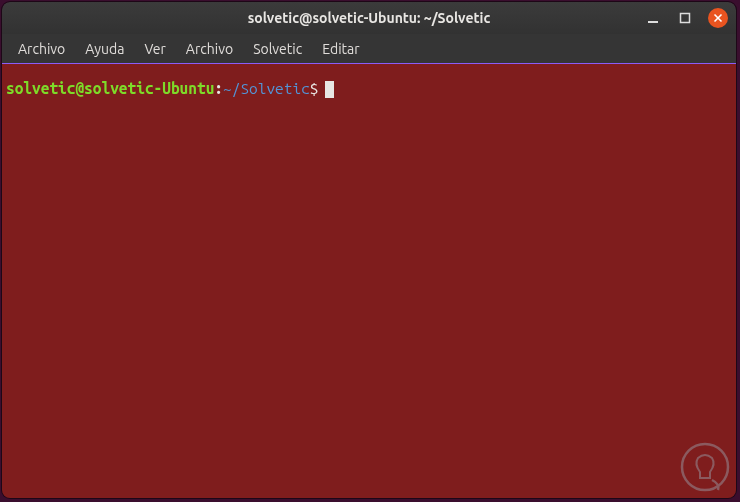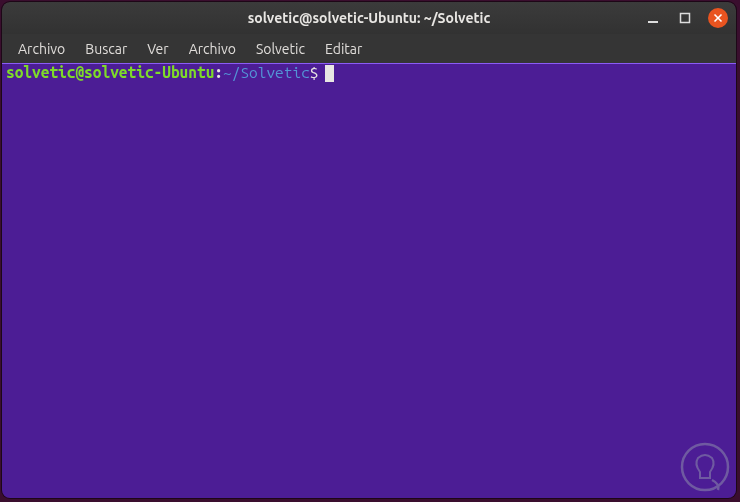--- a/index.html
+++ b/index.html
@@ -80,22 +80,22 @@
     }
     .menu-item {
       color: #e0ddda;
       font-size: 14px;
       padding: 4px 8px;
       cursor: pointer;
       border-radius: 3px;
     }
     .terminal-body {
       flex: 1;
-      background: #4c1d95;
-      padding: 0 4px;
+      background: #7f1d1d;
+      padding: 16px 4px;
       font-family: "Ubuntu Mono", "DejaVu Sans Mono", monospace;
       font-size: 15.5px;
       line-height: 1.2;
       position: relative;
     }
     .prompt-line {
       display: flex;
       align-items: center;
       white-space: pre;
     }
@@ -157,21 +157,21 @@
         <svg width="10" height="10" viewBox="0 0 10 10">
           <line x1="1.5" y1="1.5" x2="8.5" y2="8.5" stroke="currentColor" stroke-width="1.6"></line>
           <line x1="8.5" y1="1.5" x2="1.5" y2="8.5" stroke="currentColor" stroke-width="1.6"></line>
         </svg>
       </div>
     </div>
   </div>
 
   <div class="menubar">
     <span class="menu-item">Archivo</span>
-    <span class="menu-item">Buscar</span>
+    <span class="menu-item">Ayuda</span>
     <span class="menu-item">Ver</span>
     <span class="menu-item">Archivo</span>
     <span class="menu-item">Solvetic</span>
     <span class="menu-item">Editar</span>
   </div>
 
   <div class="terminal-body">
     <div class="prompt-line">
       <span class="prompt-user">solvetic@solvetic-Ubuntu</span><span class="prompt-colon">:</span><span class="prompt-path">~/Solvetic</span><span class="prompt-dollar">$</span><span class="cursor"></span>
     </div>

